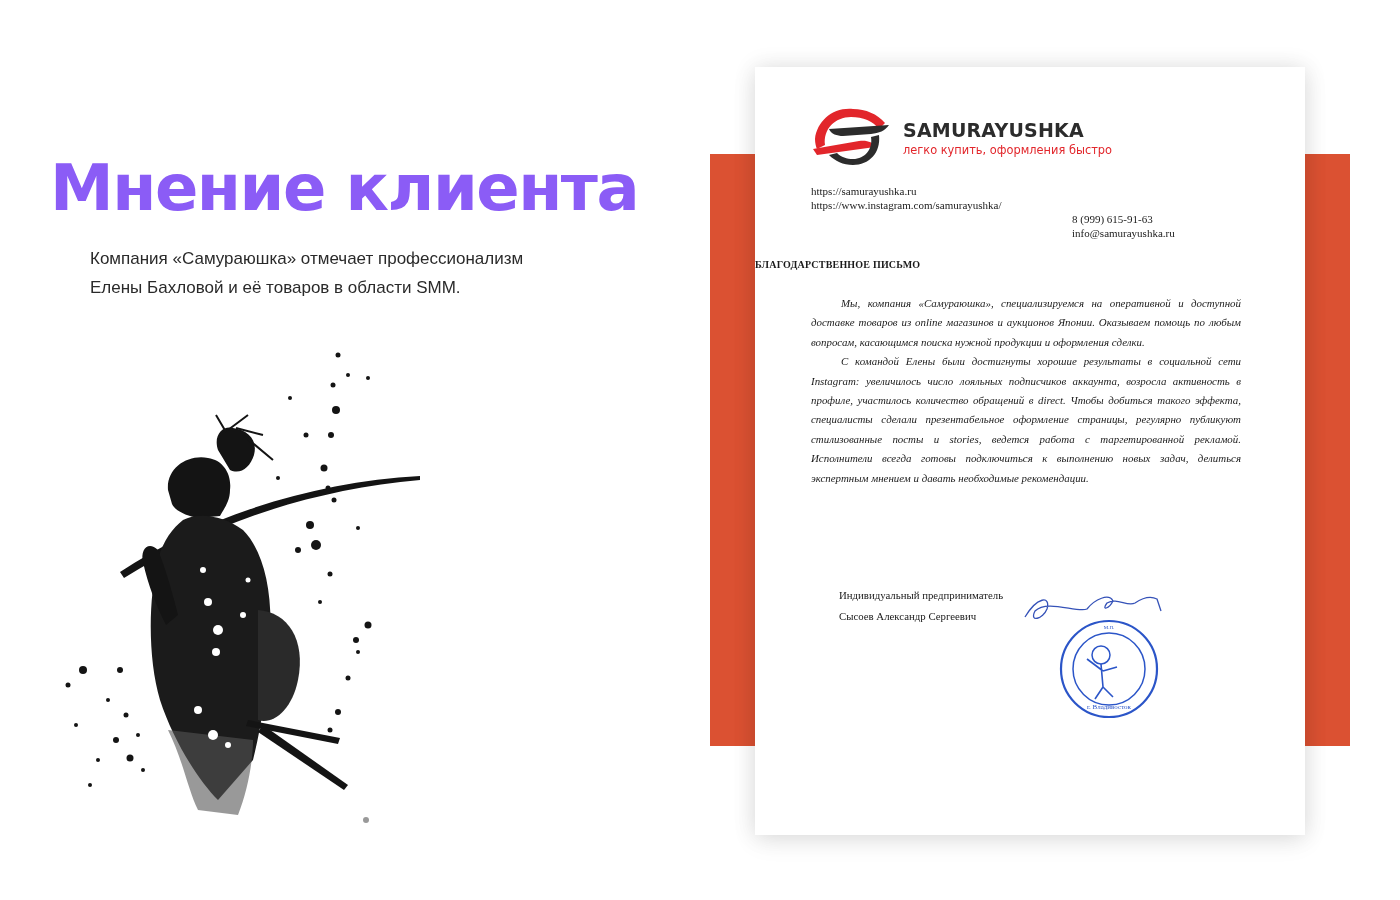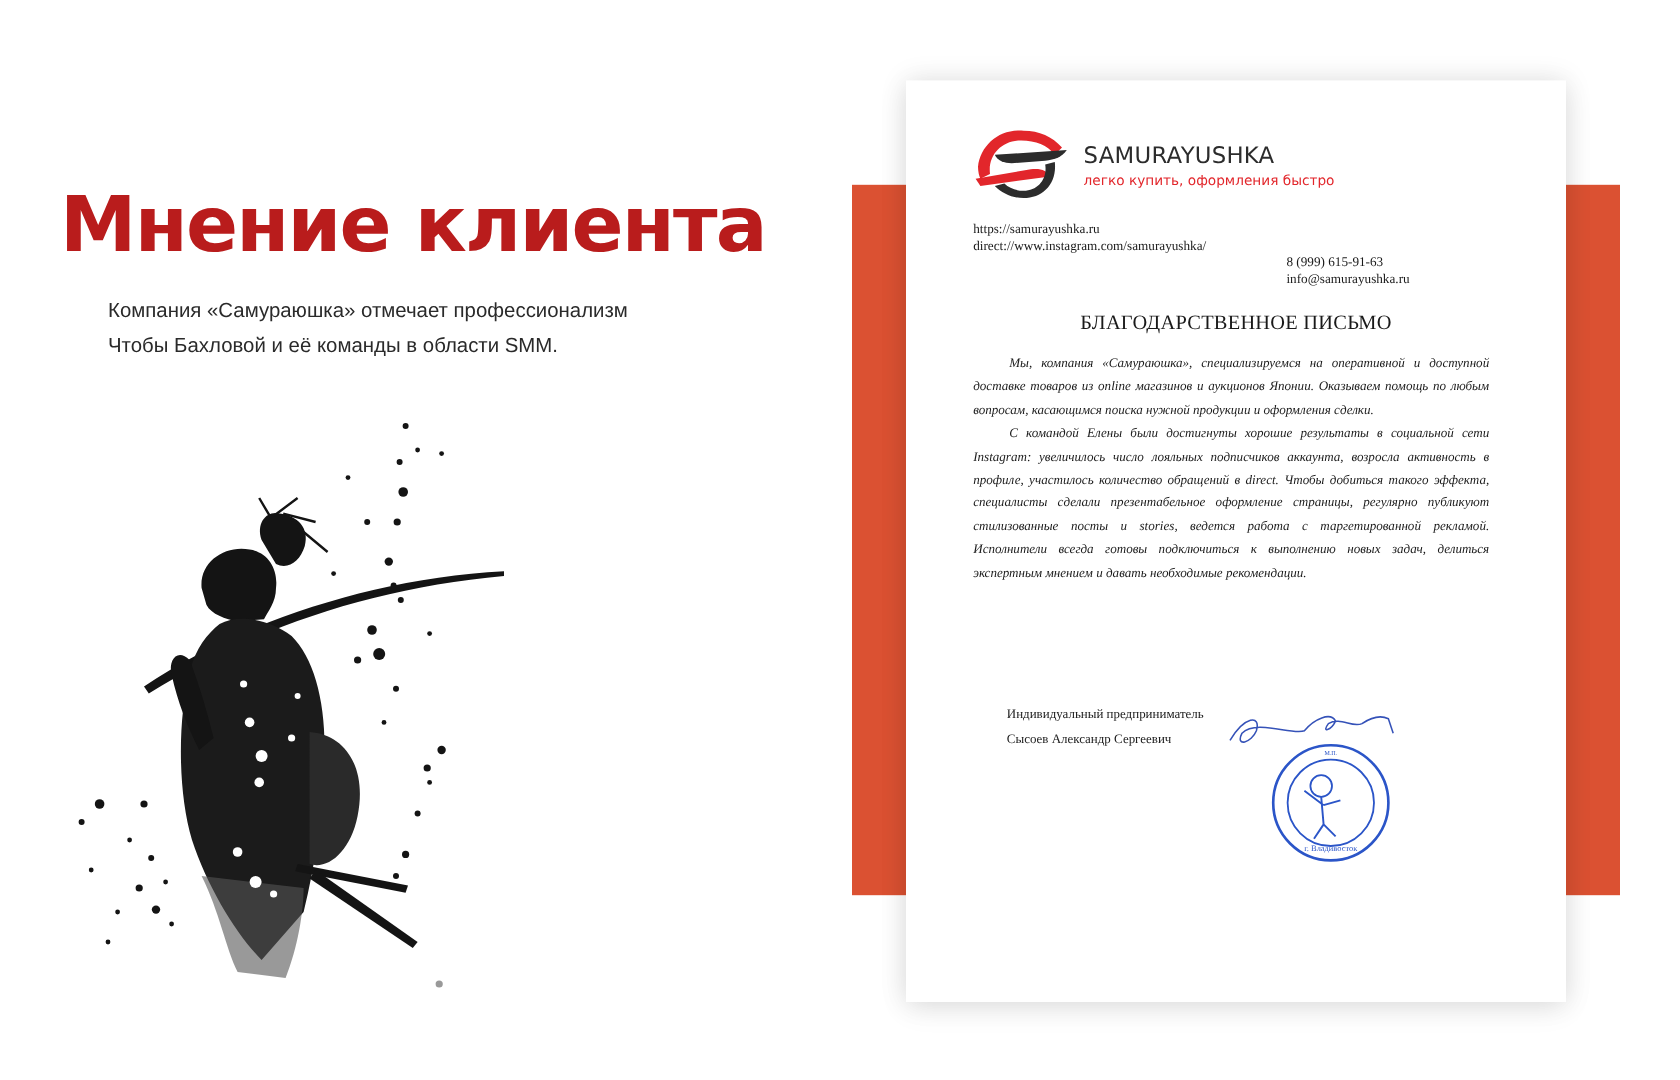--- a/index.html
+++ b/index.html
@@ -2,21 +2,21 @@
 <html><head>
 <meta charset="utf-8">
 <style>
   * { box-sizing: border-box; margin: 0; padding: 0; }
   html, body { width: 1400px; height: 900px; background: #ffffff; overflow: hidden; }
   body { position: relative; font-family: "Liberation Sans", sans-serif; color: #1f1f1f; }
 
   .title {
     position: absolute; left: 50px; top: 148px;
     font-family: "DejaVu Sans", sans-serif; font-weight: bold;
-    font-size: 64px; letter-spacing: -1.5px; color: #b91c1c; line-height: 80px;
+    font-size: 64px; letter-spacing: -1.5px; color: #8b5cf6; line-height: 80px;
   }
   .subtitle {
     position: absolute; left: 50px; top: 244px; width: 520px;
     font-family: Liberation Sans, sans-serif; font-size: 17px; line-height: 29px;
     color: #2a2a2a; font-weight: 300; margin-left: 40px;
   }
   .art {
     position: absolute; left: 48px; top: 340px; width: 380px; height: 500px;
   }
 
@@ -28,50 +28,50 @@
 
   .paper {
     position: absolute; left: 755px; top: 67px; width: 550px; height: 768px;
     background: #ffffff;
     box-shadow: 0 0 22px rgba(0,0,0,0.10), 0 6px 24px rgba(0,0,0,0.08);
     font-family: "Liberation Serif", serif; color: #1a1a1a;
   }
   .logo { position: absolute; left: 54px; top: 38px; width: 300px; height: 64px; }
   .logo .brand {
     position: absolute; left: 94px; top: 14px;
-    font-family: "DejaVu Sans", sans-serif; font-weight: normal; font-size: 19px;
+    font-family: "DejaVu Sans", sans-serif; font-weight: bold; font-size: 19px;
     color: #2c2c2c; letter-spacing: 0.2px;
   }
   .logo .tag {
     position: absolute; left: 94px; top: 38px;
     font-family: "DejaVu Sans", sans-serif; font-size: 11.4px; color: #e2262b; white-space: nowrap;
   }
   .contacts { position: absolute; top: 118px; font-size: 11px; line-height: 13.5px; }
   .contacts.l { left: 56px; }
   .contacts.r { left: 317px; margin-top: 28px; }
 
   .doc-title {
-    position: absolute; left: 0; width: 100%; top: 192px; text-align: center;
-    font-weight: normal; font-size: 17px; letter-spacing: 0.2px;
+    position: absolute; left: 0; width: 100%; top: 192px; 
+    font-weight: bold; font-size: 10px; letter-spacing: 0.2px;
   }
   .body-text {
     position: absolute; left: 56px; top: 227px; width: 430px;
     font-size: 10.9px; line-height: 19.4px; text-align: justify; font-style: italic;
   }
   .body-text p { text-indent: 30px; }
   .signer { position: absolute; left: 84px; top: 518px; font-size: 10.8px; line-height: 21px; }
   .stamp { position: absolute; left: 262px; top: 522px; width: 160px; height: 130px; }
 </style>
 </head>
 <body>
 
 <h1 class="title">Мнение клиента</h1>
 <div class="subtitle">
   <div>Компания «Самураюшка» отмечает профессионализм</div>
-  <div>Чтобы Бахловой и её команды в области SMM.</div>
+  <div>Елены Бахловой и её товаров в области SMM.</div>
 </div>
 
 <svg class="art" viewBox="0 0 380 500">
   <g fill="#141414">
 
     <circle cx="290" cy="15" r="2.5"></circle>
       <circle cx="300" cy="35" r="2"></circle>
       <circle cx="285" cy="45" r="2.5"></circle>
     <circle cx="320" cy="38" r="2"></circle>
       <circle cx="288" cy="70" r="4"></circle>
@@ -147,21 +147,21 @@
       <path d="M20 24 L80 20 C76 26 70 28 62 29 L34 31 C28 31 22 29 20 24 Z" fill="#2c2c2c"></path>
       <path d="M4 44 L50 36 C58 35 64 37 66 42 L8 50 Z" fill="#e2262b"></path>
       <path d="M70 30 C72 48 60 60 44 60 C34 60 26 56 20 50 L28 48 C32 52 38 54 44 54 C56 54 64 44 62 32 Z" fill="#2c2c2c"></path>
     </svg>
     <div class="brand">SAMURAYUSHKA</div>
     <div class="tag">легко купить, оформления быстро</div>
   </div>
 
   <div class="contacts l">
     <div>https://samurayushka.ru</div>
-    <div>direct://www.instagram.com/samurayushka/</div>
+    <div>https://www.instagram.com/samurayushka/</div>
   </div>
   <div class="contacts r">
     <div>8 (999) 615-91-63</div>
     <div>info@samurayushka.ru</div>
   </div>
 
   <div class="doc-title">БЛАГОДАРСТВЕННОЕ ПИСЬМО</div>
 
   <div class="body-text">
     <p>Мы, компания «Самураюшка», специализируемся на оперативной и доступной доставке товаров из online магазинов и аукционов Японии. Оказываем помощь по любым вопросам, касающимся поиска нужной продукции и оформления сделки.</p>

